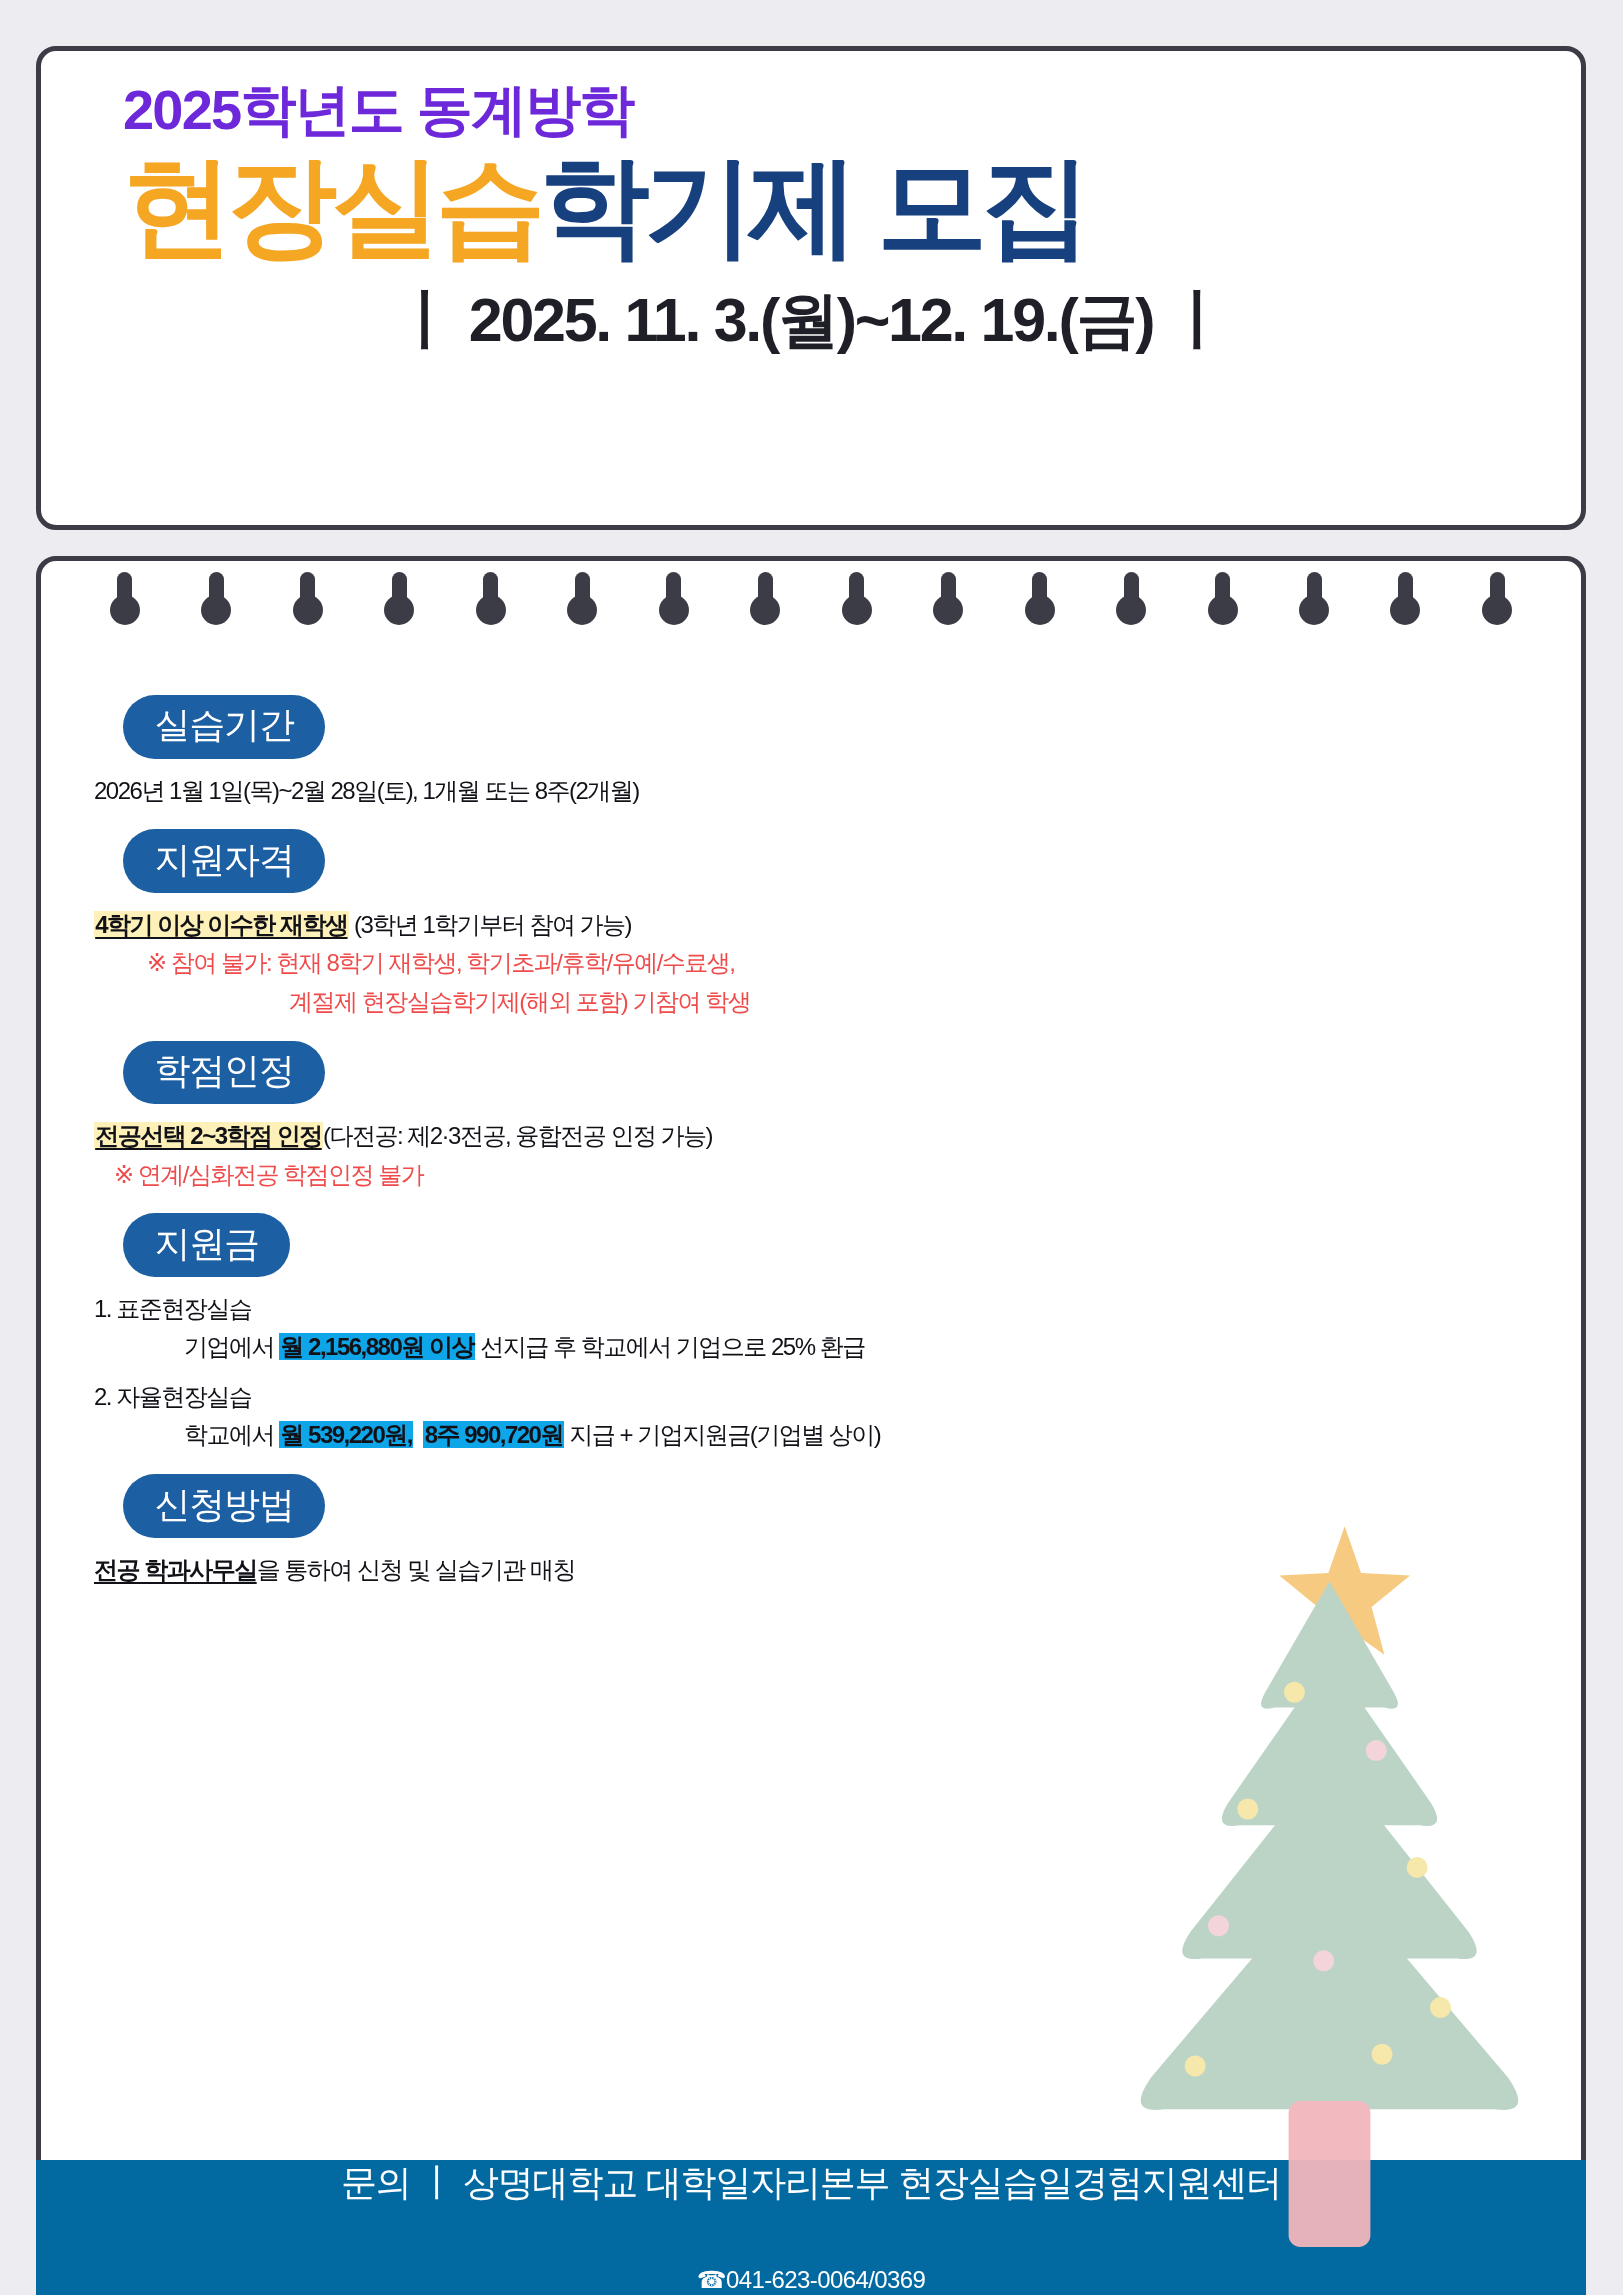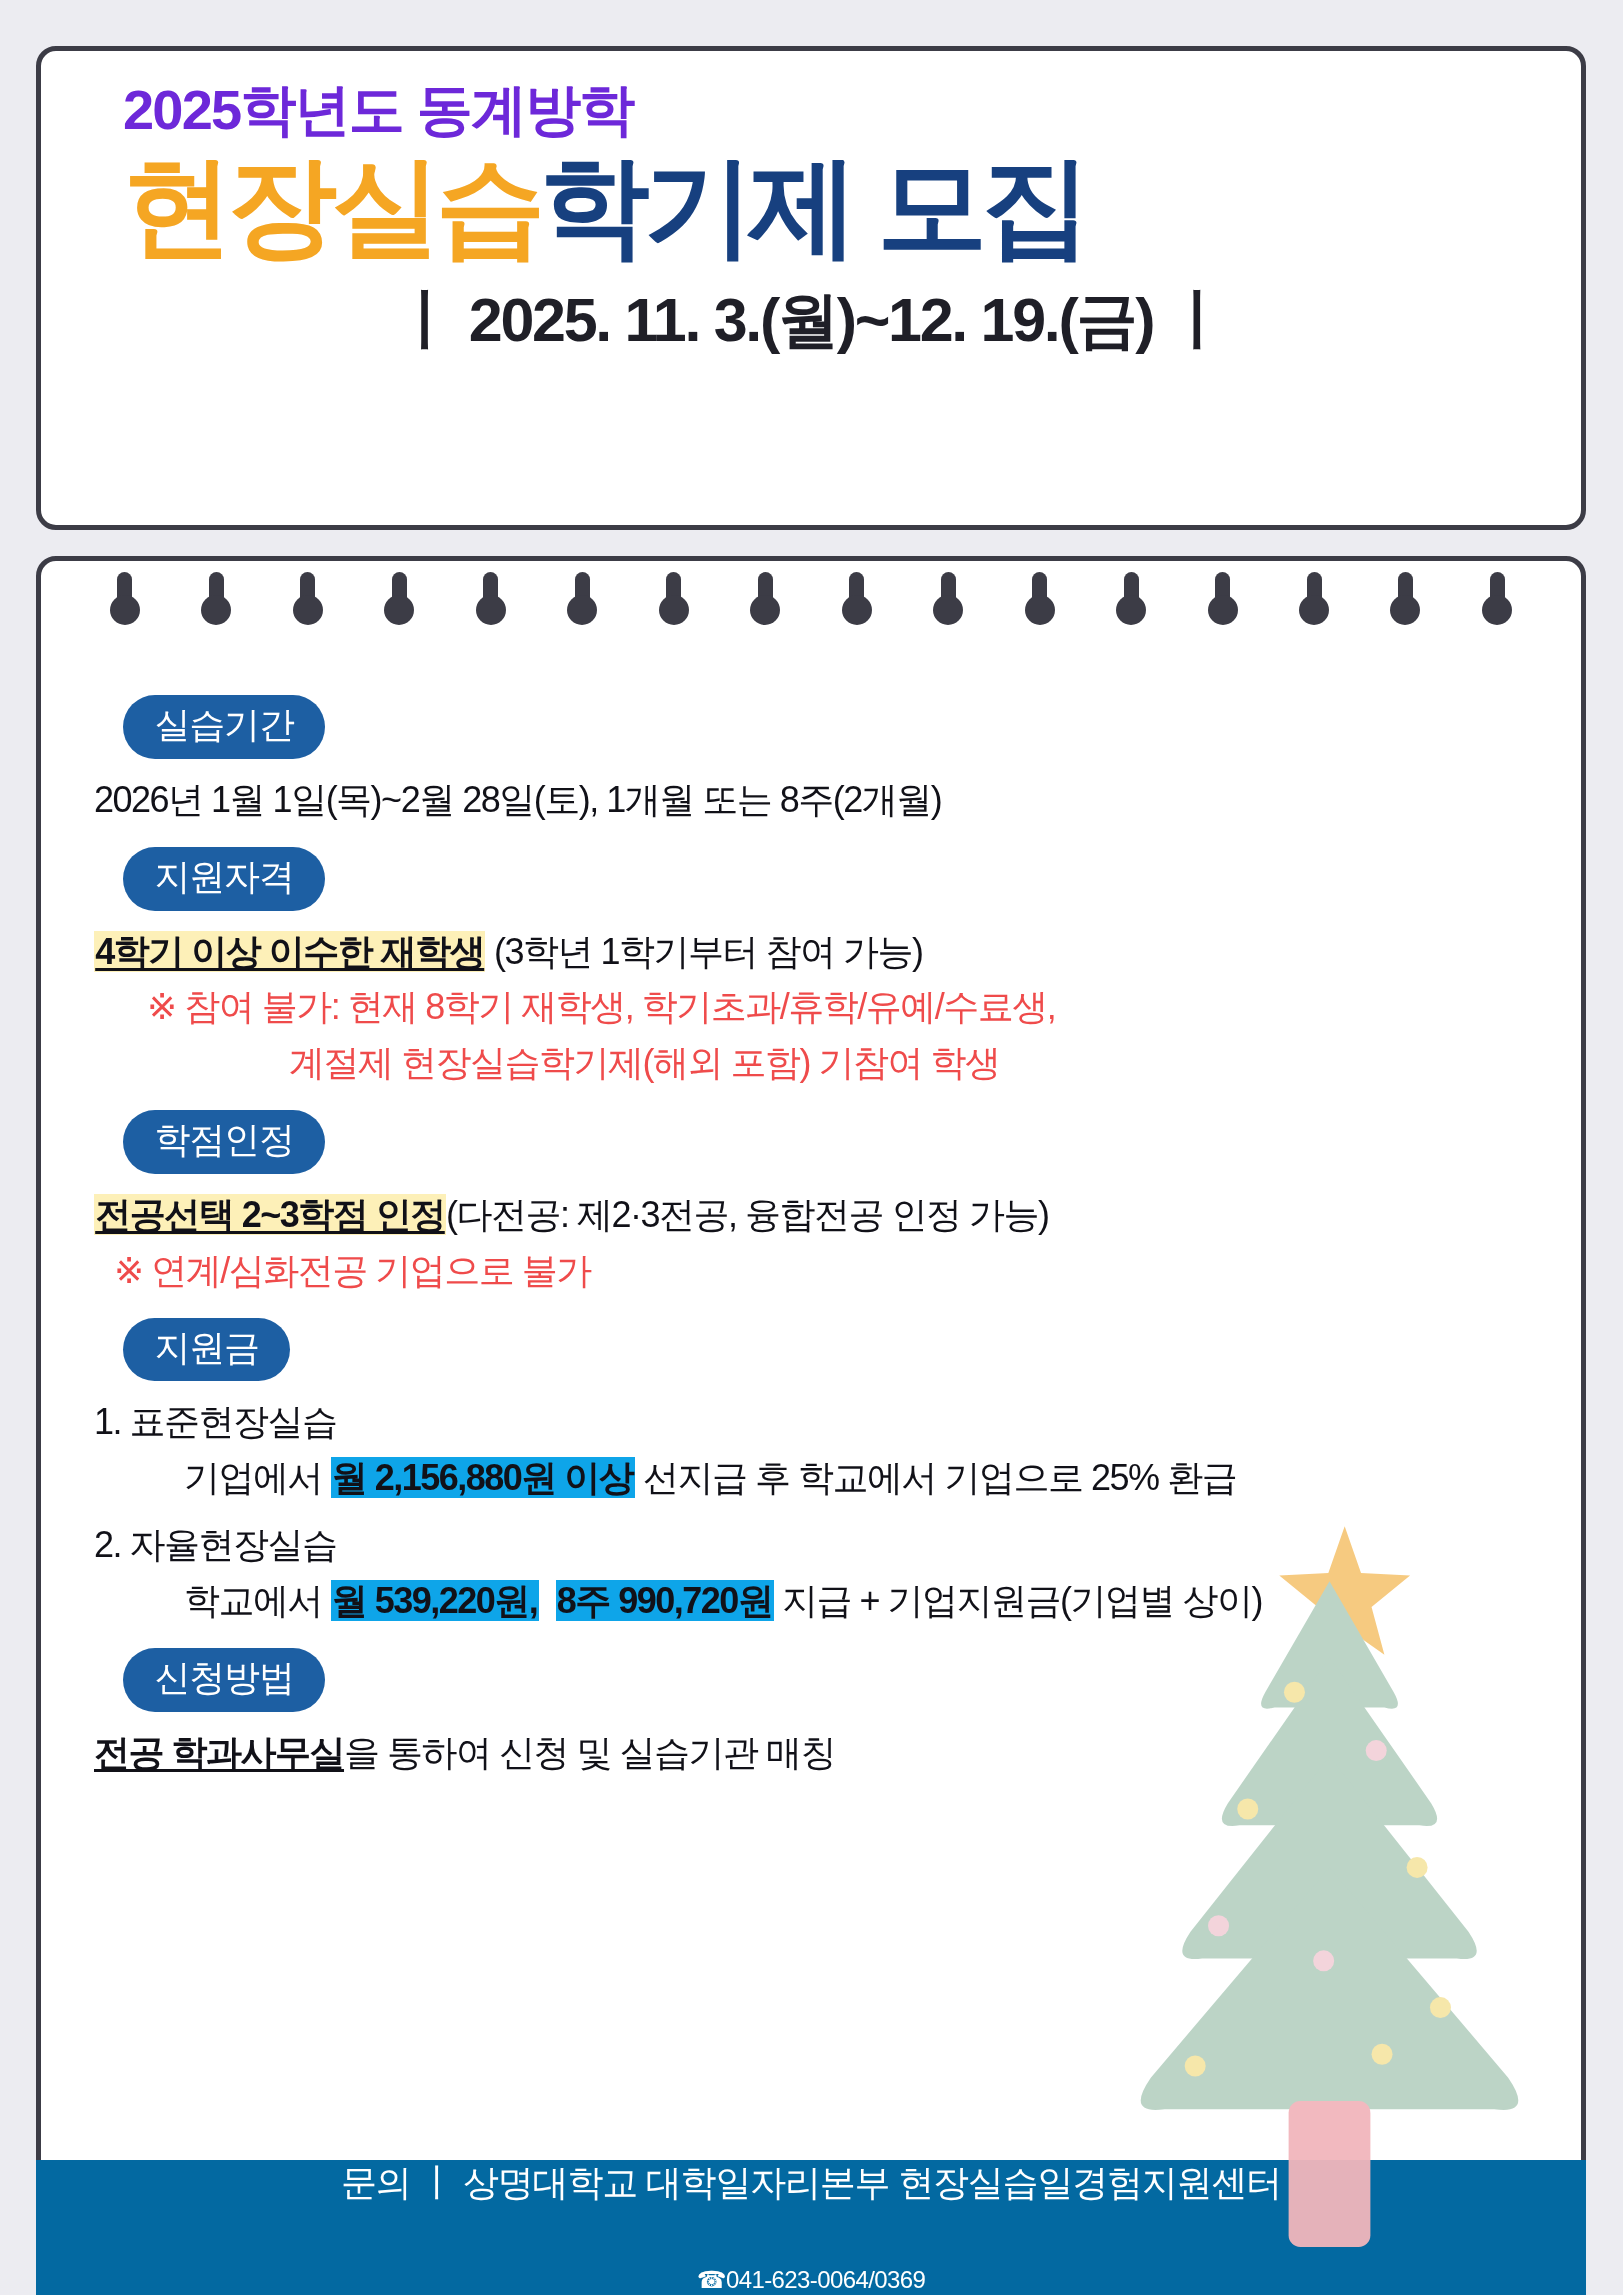--- a/index.html
+++ b/index.html
@@ -123,21 +123,21 @@
     color: #ffffff;
     font-size: 36px;
     font-weight: normal;
     letter-spacing: -1.2px;
     padding: 9.3px 31.5px 13px 31.5px;
     border-radius: 41px;
     margin: 0 0 0 29px;
     line-height: 1.15;
   }
   .para {
-    font-size: 36px;
+    font-size: 24px;
     letter-spacing: -1.5px;
     color: #111118;
     line-height: 1.45;
     margin: 15px 0 0 0;
   }
   .para.sub { margin-top: 3.5px; margin-left: 20px; }
   .sec { margin-top: 21px; }
   .sec:first-child { margin-top: 0; }
 
   .hl {
@@ -261,21 +261,21 @@
       <div class="sec">
         <div class="pill">지원자격</div>
         <div class="para"><span class="hl">4학기 이상 이수한 재학생</span><span> (3학년 1학기부터 참여 가능)</span></div>
         <div class="para sub red indent1">※ 참여 불가: 현재 8학기 재학생, 학기초과/휴학/유예/수료생,</div>
         <div class="para sub red indent3">계절제 현장실습학기제(해외 포함) 기참여 학생</div>
       </div>
 
       <div class="sec">
         <div class="pill">학점인정</div>
         <div class="para"><span class="hl">전공선택 2~3학점 인정</span><span>(다전공: 제2·3전공, 융합전공 인정 가능)</span></div>
-        <div class="para sub red">※ 연계/심화전공 기업으로 불가</div>
+        <div class="para sub red">※ 연계/심화전공 학점인정 불가</div>
       </div>
 
       <div class="sec">
         <div class="pill">지원금</div>
         <div class="para">1. 표준현장실습</div>
         <div class="para sub indent2"><span>기업에서 </span><span class="hl-plain">월 2,156,880원 이상</span><span> 선지급 후 학교에서 기업으로 25% 환급</span></div>
         <div class="para">2. 자율현장실습</div>
         <div class="para sub indent2"><span>학교에서 </span><span class="hl-plain">월 539,220원,</span><span>&nbsp; </span><span class="hl-plain">8주 990,720원</span><span> 지급 + 기업지원금(기업별 상이)</span></div>
       </div>
 

